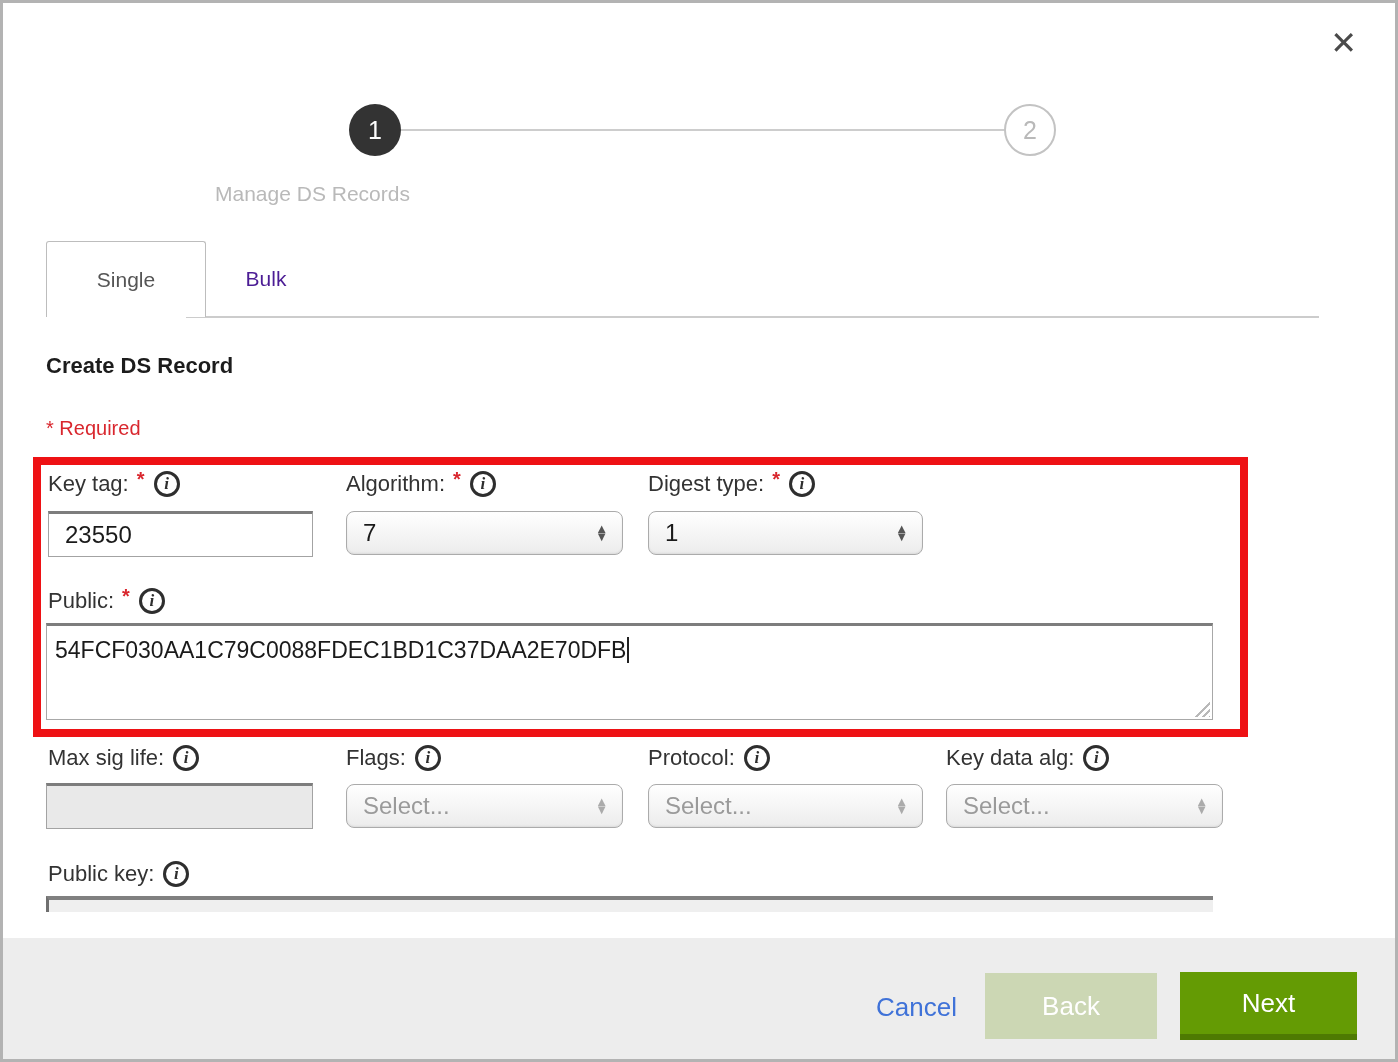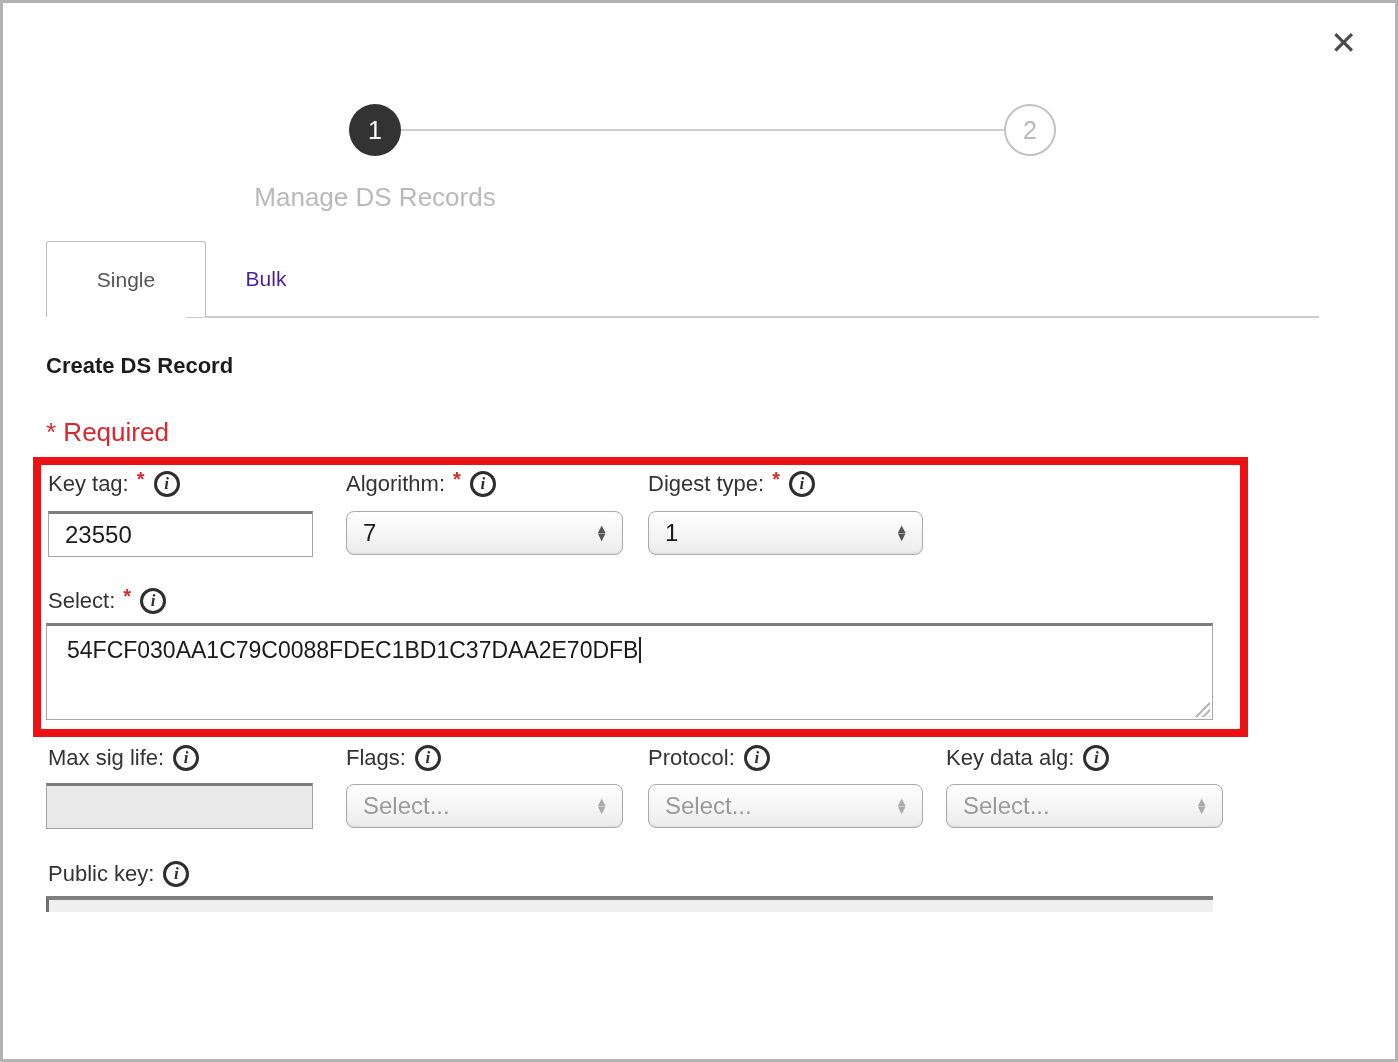--- a/index.html
+++ b/index.html
@@ -6,53 +6,53 @@
   .modal{position:relative;width:1398px;height:1062px;box-sizing:border-box;border:3px solid #b3b3b3;background:#fff;overflow:hidden;}
 
   
   .close-btn{position:absolute;top:24px;right:38px;font-size:32px;font-weight:bold;color:#4a4a4a;cursor:pointer;line-height:1;}
 
   
   .step-line{position:absolute;left:372px;top:126px;width:655px;height:2px;background:#cdcdcd;}
   .step-circle{position:absolute;width:52px;height:52px;border-radius:50%;display:flex;align-items:center;justify-content:center;font-size:25px;box-sizing:border-box;}
   .step-circle.active{left:346px;top:101px;background:#333333;color:#ffffff;}
   .step-circle.inactive{left:1001px;top:101px;background:#ffffff;color:#b9b9b9;border:2px solid #c3c3c3;}
-  .step-label{position:absolute;top:179px;width:320px;text-align:center;font-size:26px;color:#b9b9b9;}
+  .step-label{position:absolute;top:179px;width:320px;font-size:21px;color:#b9b9b9;}
   .step-label.first{left:212px;}
   .step-label.second{left:867px;}
 
   
   .tab{position:absolute;top:238px;height:76px;width:160px;display:flex;align-items:center;justify-content:center;font-size:21px;cursor:pointer;box-sizing:border-box;}
   .tab.active{left:43px;background:#fff;border:1px solid #bdbdbd;border-bottom:none;border-radius:3px 3px 0 0;color:#555555;z-index:2;}
   .tab.inactive{left:183px;color:#4c1d95;}
   .tab-divider{position:absolute;left:183px;top:313px;width:1133px;height:2px;background:#cccccc;}
 
   .page-title{position:absolute;left:43px;top:350px;font-size:22px;font-weight:bold;color:#1c1c1c;}
-  .required-note{position:absolute;left:43px;top:414px;font-size:26px;color:#d9272e;}
+  .required-note{position:absolute;left:43px;top:414px;font-size:20px;color:#d9272e;}
 
   
   .annotation-rect{position:absolute;left:30px;top:454px;width:1215px;height:280px;border:8px solid #ee1114;box-sizing:border-box;pointer-events:none;z-index:5;}
 
   
   .field-label{position:absolute;display:flex;align-items:center;font-size:22px;color:#333333;white-space:nowrap;}
   .req-star{color:#d9272e;font-size:20px;margin-left:8px;position:relative;top:-5px;font-weight:bold;}
   .info-icon{display:inline-flex;align-items:center;justify-content:center;width:26px;height:26px;border:3px solid #2e2e2e;border-radius:50%;margin-left:9px;box-sizing:border-box;font-family:"Liberation Serif","DejaVu Serif",serif;font-style:italic;font-weight:bold;font-size:17px;color:#2e2e2e;}
 
   
   .text-input{position:absolute;box-sizing:border-box;background:#ffffff;border:1px solid #a3a3a3;border-top:3px solid #7d7d7d;font-size:24px;color:#1a1a1a;padding:0 16px;font-family:"Liberation Sans","DejaVu Sans",sans-serif;}
   .text-input.disabled{background:#e9e9e9;}
 
   
   .select{position:absolute;box-sizing:border-box;height:44px;border:1px solid #ababab;border-radius:8px;background:linear-gradient(#ffffff,#ececec);display:flex;align-items:center;padding:0 14px 0 16px;font-size:24px;color:#1a1a1a;cursor:pointer;box-shadow:inset 0 -1px 2px rgba(0,0,0,0.08);}
   .select .arrows{margin-left:auto;display:flex;flex-direction:column;align-items:center;line-height:0.62;font-size:13px;color:#555555;}
   .select.placeholder{color:#9a9a9a;}
   .select.placeholder .arrows{color:#ababab;}
 
   
-  .textarea{position:absolute;box-sizing:border-box;background:#ffffff;border:1px solid #a8a8a8;border-top:3px solid #7d7d7d;font-size:23px;color:#1a1a1a;padding:10px 20px;line-height:1.3;}
+  .textarea{position:absolute;box-sizing:border-box;background:#ffffff;border:1px solid #a8a8a8;border-top:3px solid #7d7d7d;font-size:23px;color:#1a1a1a;padding:10px 8px;line-height:1.3;}
   .cursor-bar{display:inline-block;width:2px;height:26px;background:#222;vertical-align:text-bottom;margin-left:1px;}
   .resize-handle{position:absolute;right:2px;bottom:2px;width:17px;height:17px;background:repeating-linear-gradient(135deg,transparent 0 3px,#b9b9b9 3px 5px);clip-path:polygon(100% 0,100% 100%,0 100%);}
 
   
   .textarea-sliver{position:absolute;left:43px;top:893px;width:1167px;height:16px;box-sizing:border-box;border-top:4px solid #808080;border-left:3px solid #6f6f6f;background:#efefef;}
 
   
   .footer{position:absolute;left:0;top:935px;width:1392px;height:121px;background:#ededed;}
   .cancel-link{position:absolute;left:873px;top:54px;font-size:26px;color:#3f72d8;cursor:pointer;}
   .btn{position:absolute;display:flex;align-items:center;justify-content:center;font-size:26px;color:#ffffff;cursor:pointer;box-sizing:border-box;}
@@ -109,21 +109,21 @@
   </div>
   <div class="select" style="left:645px;top:508px;width:275px;">
     <span>1</span>
     <span class="arrows">
         <span>▲</span>
         <span>▼</span>
       </span>
   </div>
 
   <div class="field-label" style="left:45px;top:585px;">
-    <span>Select:</span>
+    <span>Public:</span>
     <span class="req-star">*</span>
     <span class="info-icon">i</span>
   </div>
   <div class="textarea" style="left:43px;top:620px;width:1167px;height:97px;">
     <span>54FCF030AA1C79C0088FDEC1BD1C37DAA2E70DFB</span><span class="cursor-bar"></span>
     <span class="resize-handle"></span>
   </div>
 
   <div class="field-label" style="left:45px;top:742px;text-align:right;">
     <span>Max sig life:</span>
@@ -164,14 +164,19 @@
         <span>▼</span>
       </span>
   </div>
 
   <div class="field-label" style="left:45px;top:858px;">
     <span>Public key:</span>
     <span class="info-icon">i</span>
   </div>
   <div class="textarea-sliver"></div>
 
+  <div class="footer">
+    <div class="cancel-link">Cancel</div>
+    <div class="btn back">Back</div>
+    <div class="btn next">Next</div>
+  </div>
 
 </div>
 
 </body></html>

